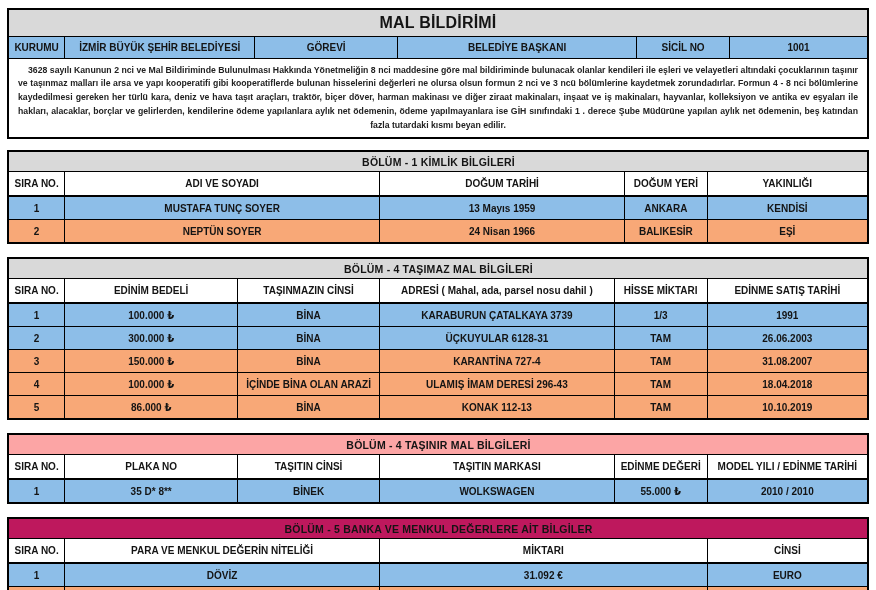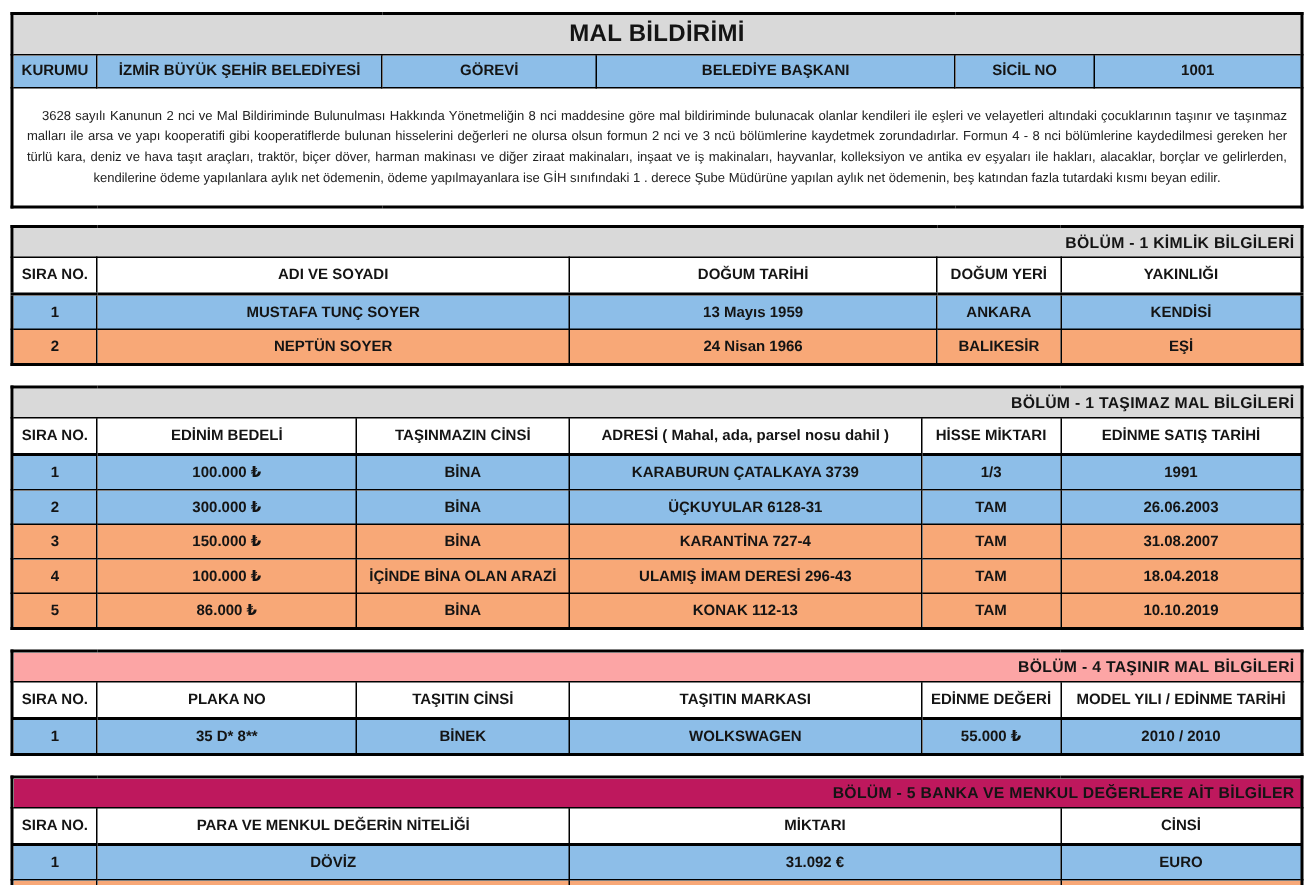--- a/index.html
+++ b/index.html
@@ -9,31 +9,31 @@
     font-family:"Liberation Sans","DejaVu Sans",sans-serif;
     color:#141414;
   }
   table { width:100%; border-collapse:collapse; table-layout:fixed; border:2px solid #000; }
   td,th { border:1px solid #000; padding:1px 4px; overflow:hidden; white-space:nowrap; }
 
   
   .doc-title-row td { height:24px; font-weight:bold; font-size:16px; text-align:center; letter-spacing:.2px; }
   .info-row td { height:19px; font-size:10px; font-weight:bold; text-align:center; }
   .legal-row td {
-    height:74px; font-size:8.7px; font-weight:normal; line-height:1.58;
+    height:74px; font-size:8.7px; font-weight:bold; line-height:1.58;
     white-space:normal; text-align:justify; text-align-last:center;
     vertical-align:middle; padding:2px 9px; color:#222;margin-top:24px;
   }
   .legal-row .legal-inner { text-indent:10px; }
 
   
   .sec { margin-top:11px; }
   .sec.gap-lg { margin-top:13px; }
   .sec-title th {
-    height:17px; text-align:right; font-size:10.5px; font-weight:bold;
+    height:17px; text-align:center; font-size:10.5px; font-weight:bold;
     padding-left:5px; border-bottom:1px solid #000; letter-spacing:.2px;
   }
   .col-h th { height:21px; font-size:10px; font-weight:bold; text-align:center; border-bottom:2px solid #000; }
   tbody td { height:20px; font-size:10px; font-weight:bold; text-align:center; }
 </style>
 </head>
 <body>
 
 <div class="page">
 
@@ -108,21 +108,21 @@
     <colgroup>
       <col style="width:6.6%">
         <col style="width:20.1%">
         <col style="width:16.5%">
       <col style="width:27.3%">
         <col style="width:10.8%">
         <col style="width:18.7%">
     </colgroup>
     <thead>
       <tr class="sec-title">
-        <th colspan="6" style="background-color: rgb(217, 217, 217);">BÖLÜM - 1 TAŞIMAZ MAL BİLGİLERİ</th>
+        <th colspan="6" style="background-color: rgb(217, 217, 217);">BÖLÜM - 4 TAŞIMAZ MAL BİLGİLERİ</th>
       </tr>
       <tr class="col-h">
         <th>SIRA NO.</th>
         <th>EDİNİM BEDELİ</th>
         <th>TAŞINMAZIN CİNSİ</th>
         <th>ADRESİ ( Mahal, ada, parsel nosu dahil )</th>
         <th>HİSSE MİKTARI</th>
         <th>EDİNME SATIŞ TARİHİ</th>
       </tr>
     </thead>

